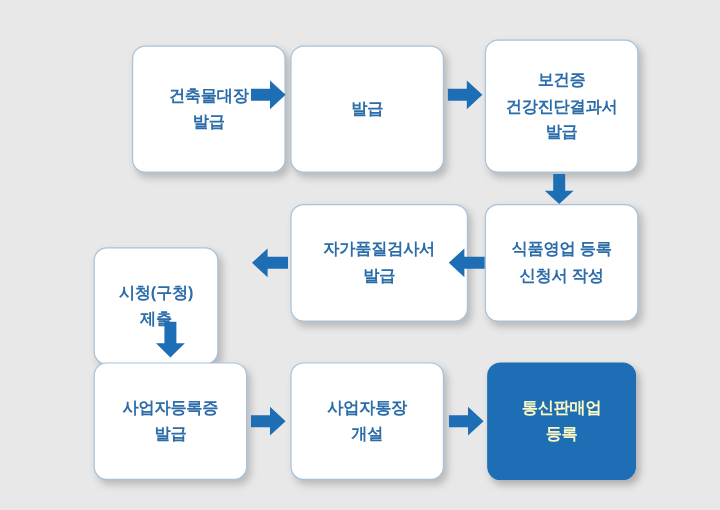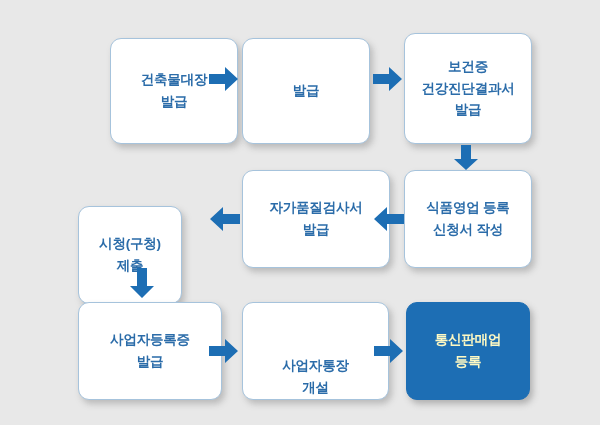--- a/index.html
+++ b/index.html
@@ -85,26 +85,26 @@
   <div class="node" style="left:242px; top:170px; width:148px; height:98px;">
     <div class="node-line">자가품질검사서</div>
     <div class="node-line">발급</div>
   </div>
 
   <div class="node" style="left:78px; top:170px; width:104px; height:98px;margin-top:36px;">
     <div class="node-line">시청(구청)</div>
     <div class="node-line">제출</div>
   </div>
 
-  <div class="node" style="left:78px; top:302px; width:144px; height:98px;">
+  <div class="node" style="left:78px; top:302px; width:128px; height:98px;">
     <div class="node-line">사업자등록증</div>
     <div class="node-line">발급</div>
   </div>
 
-  <div class="node" style="left:242px; top:302px; width:147px; height:98px;justify-content:flex-end;">
+  <div class="node" style="left:242px; top:302px; width:128px; height:98px;">
     <div class="node-line">사업자통장</div>
     <div class="node-line">개설</div>
   </div>
 
   <div class="node highlight" style="left:406px; top:302px; width:124px; height:98px;">
     <div class="node-line">통신판매업</div>
     <div class="node-line">등록</div>
   </div>
 
   <div class="arrow" style="left:209px; top:66px;">

